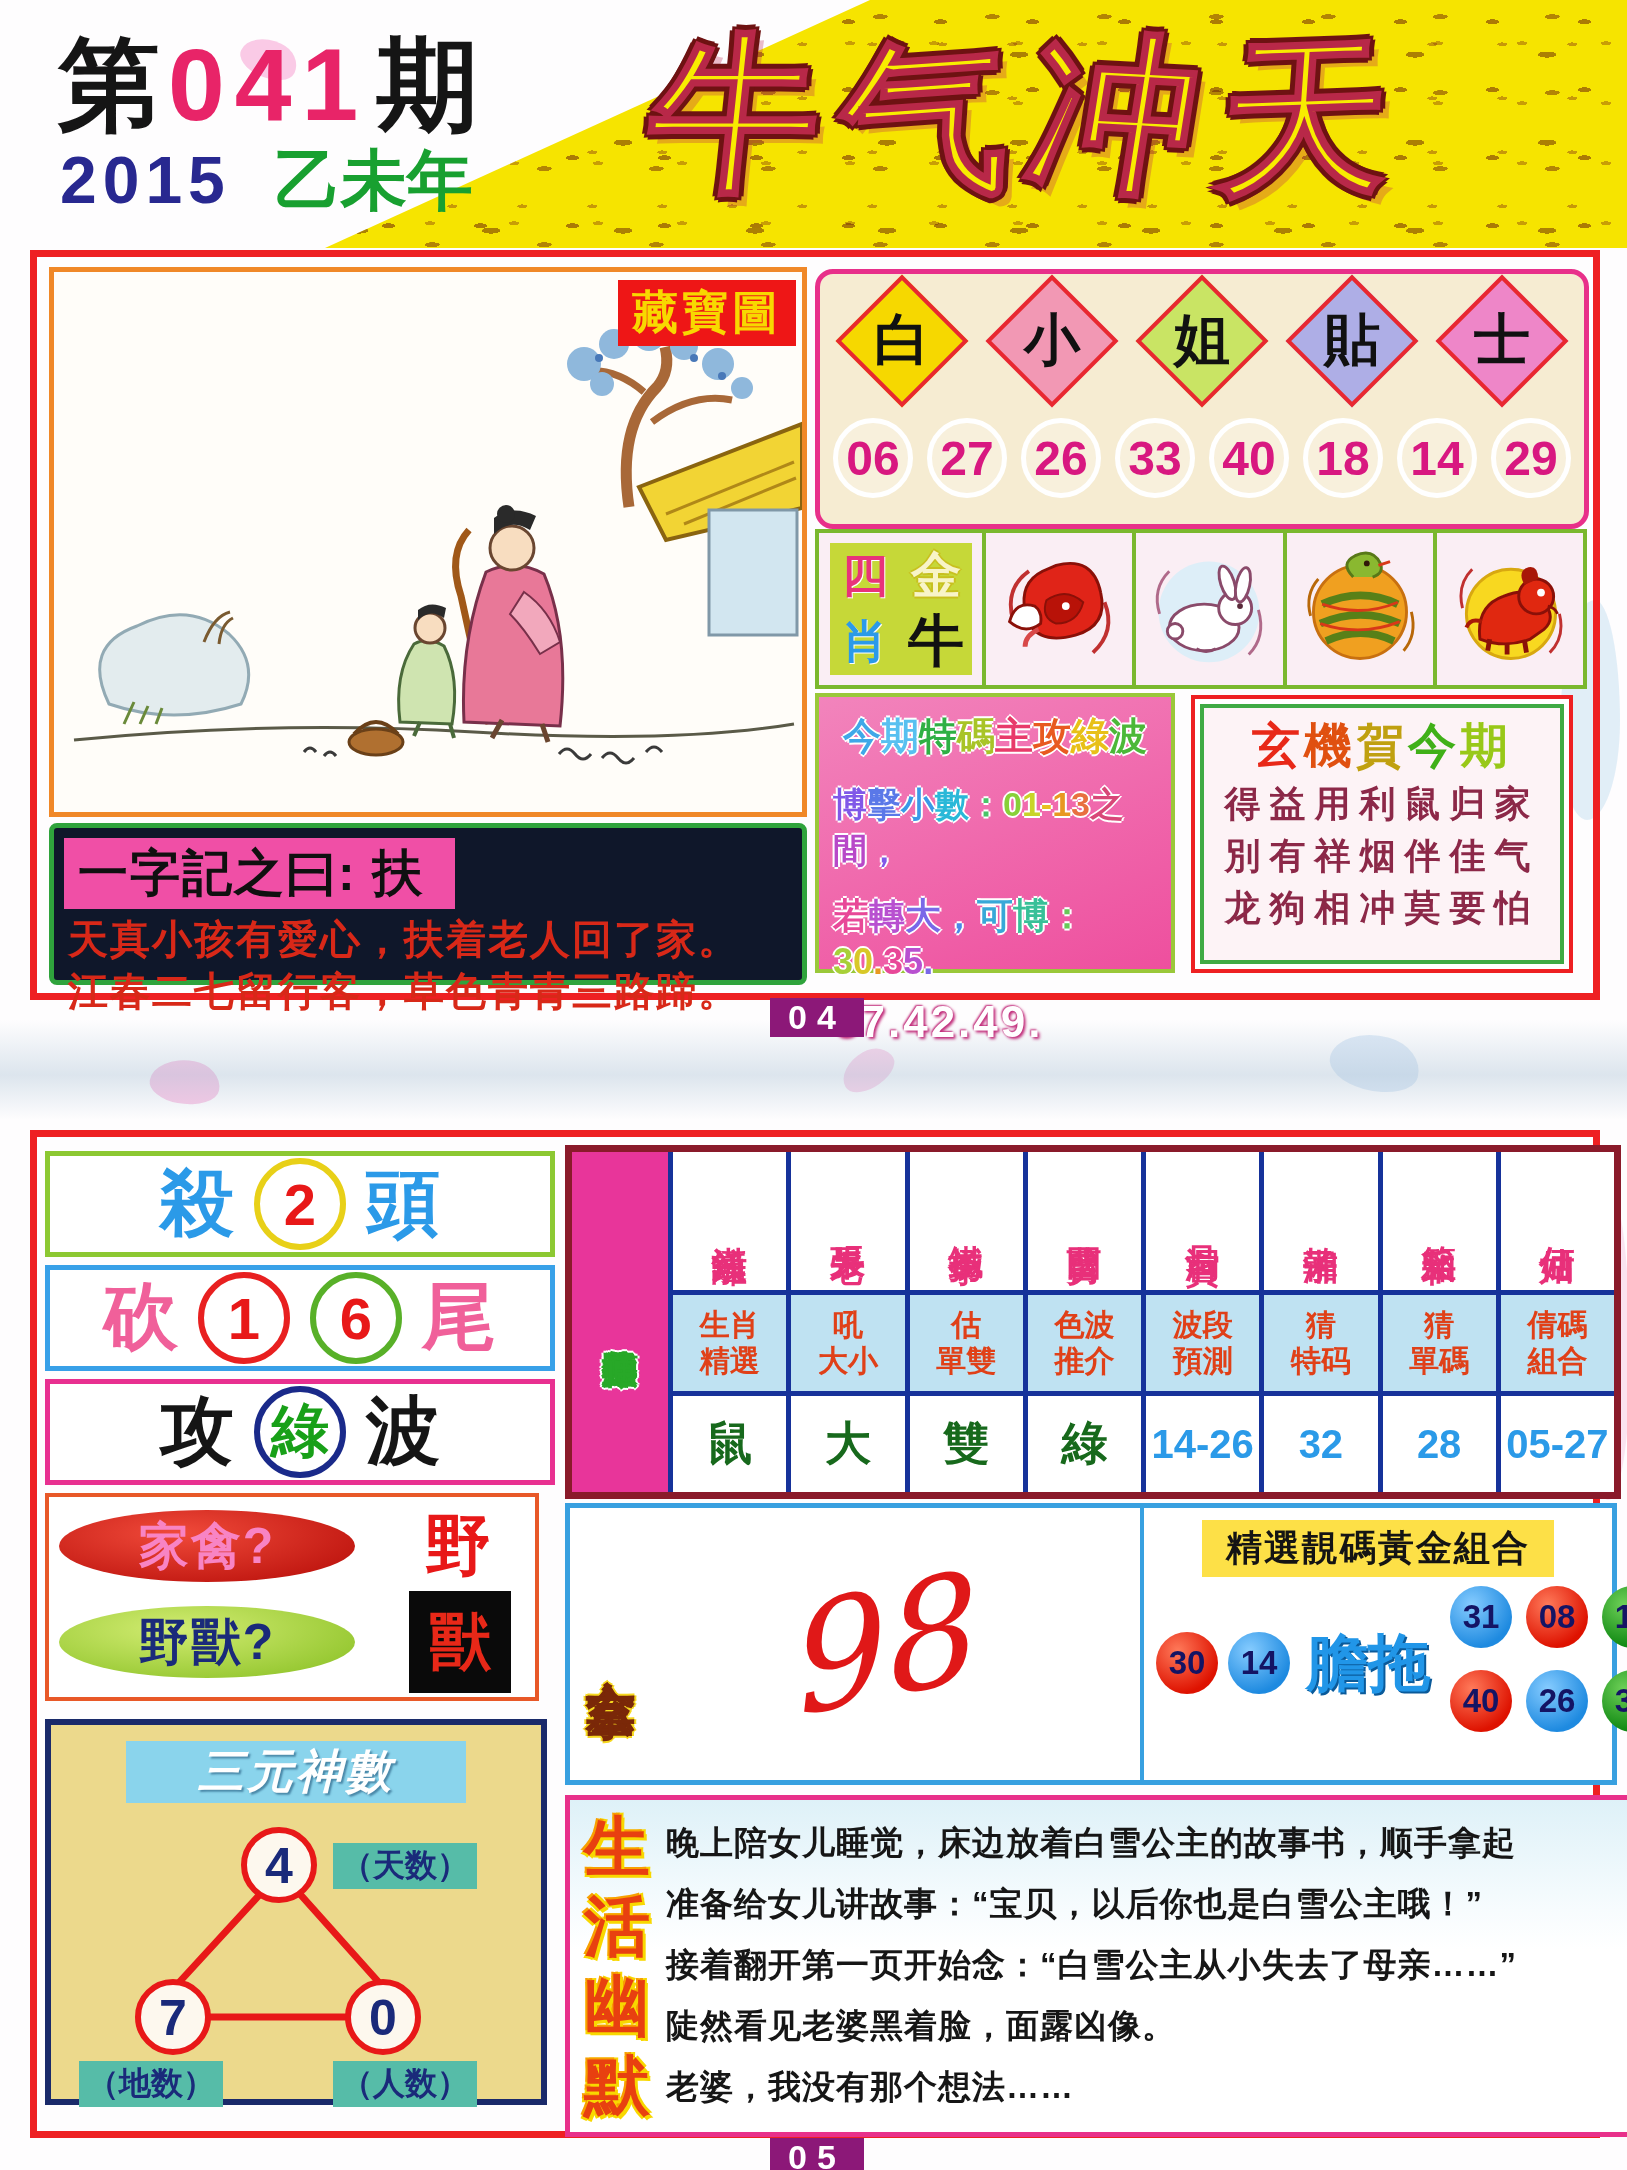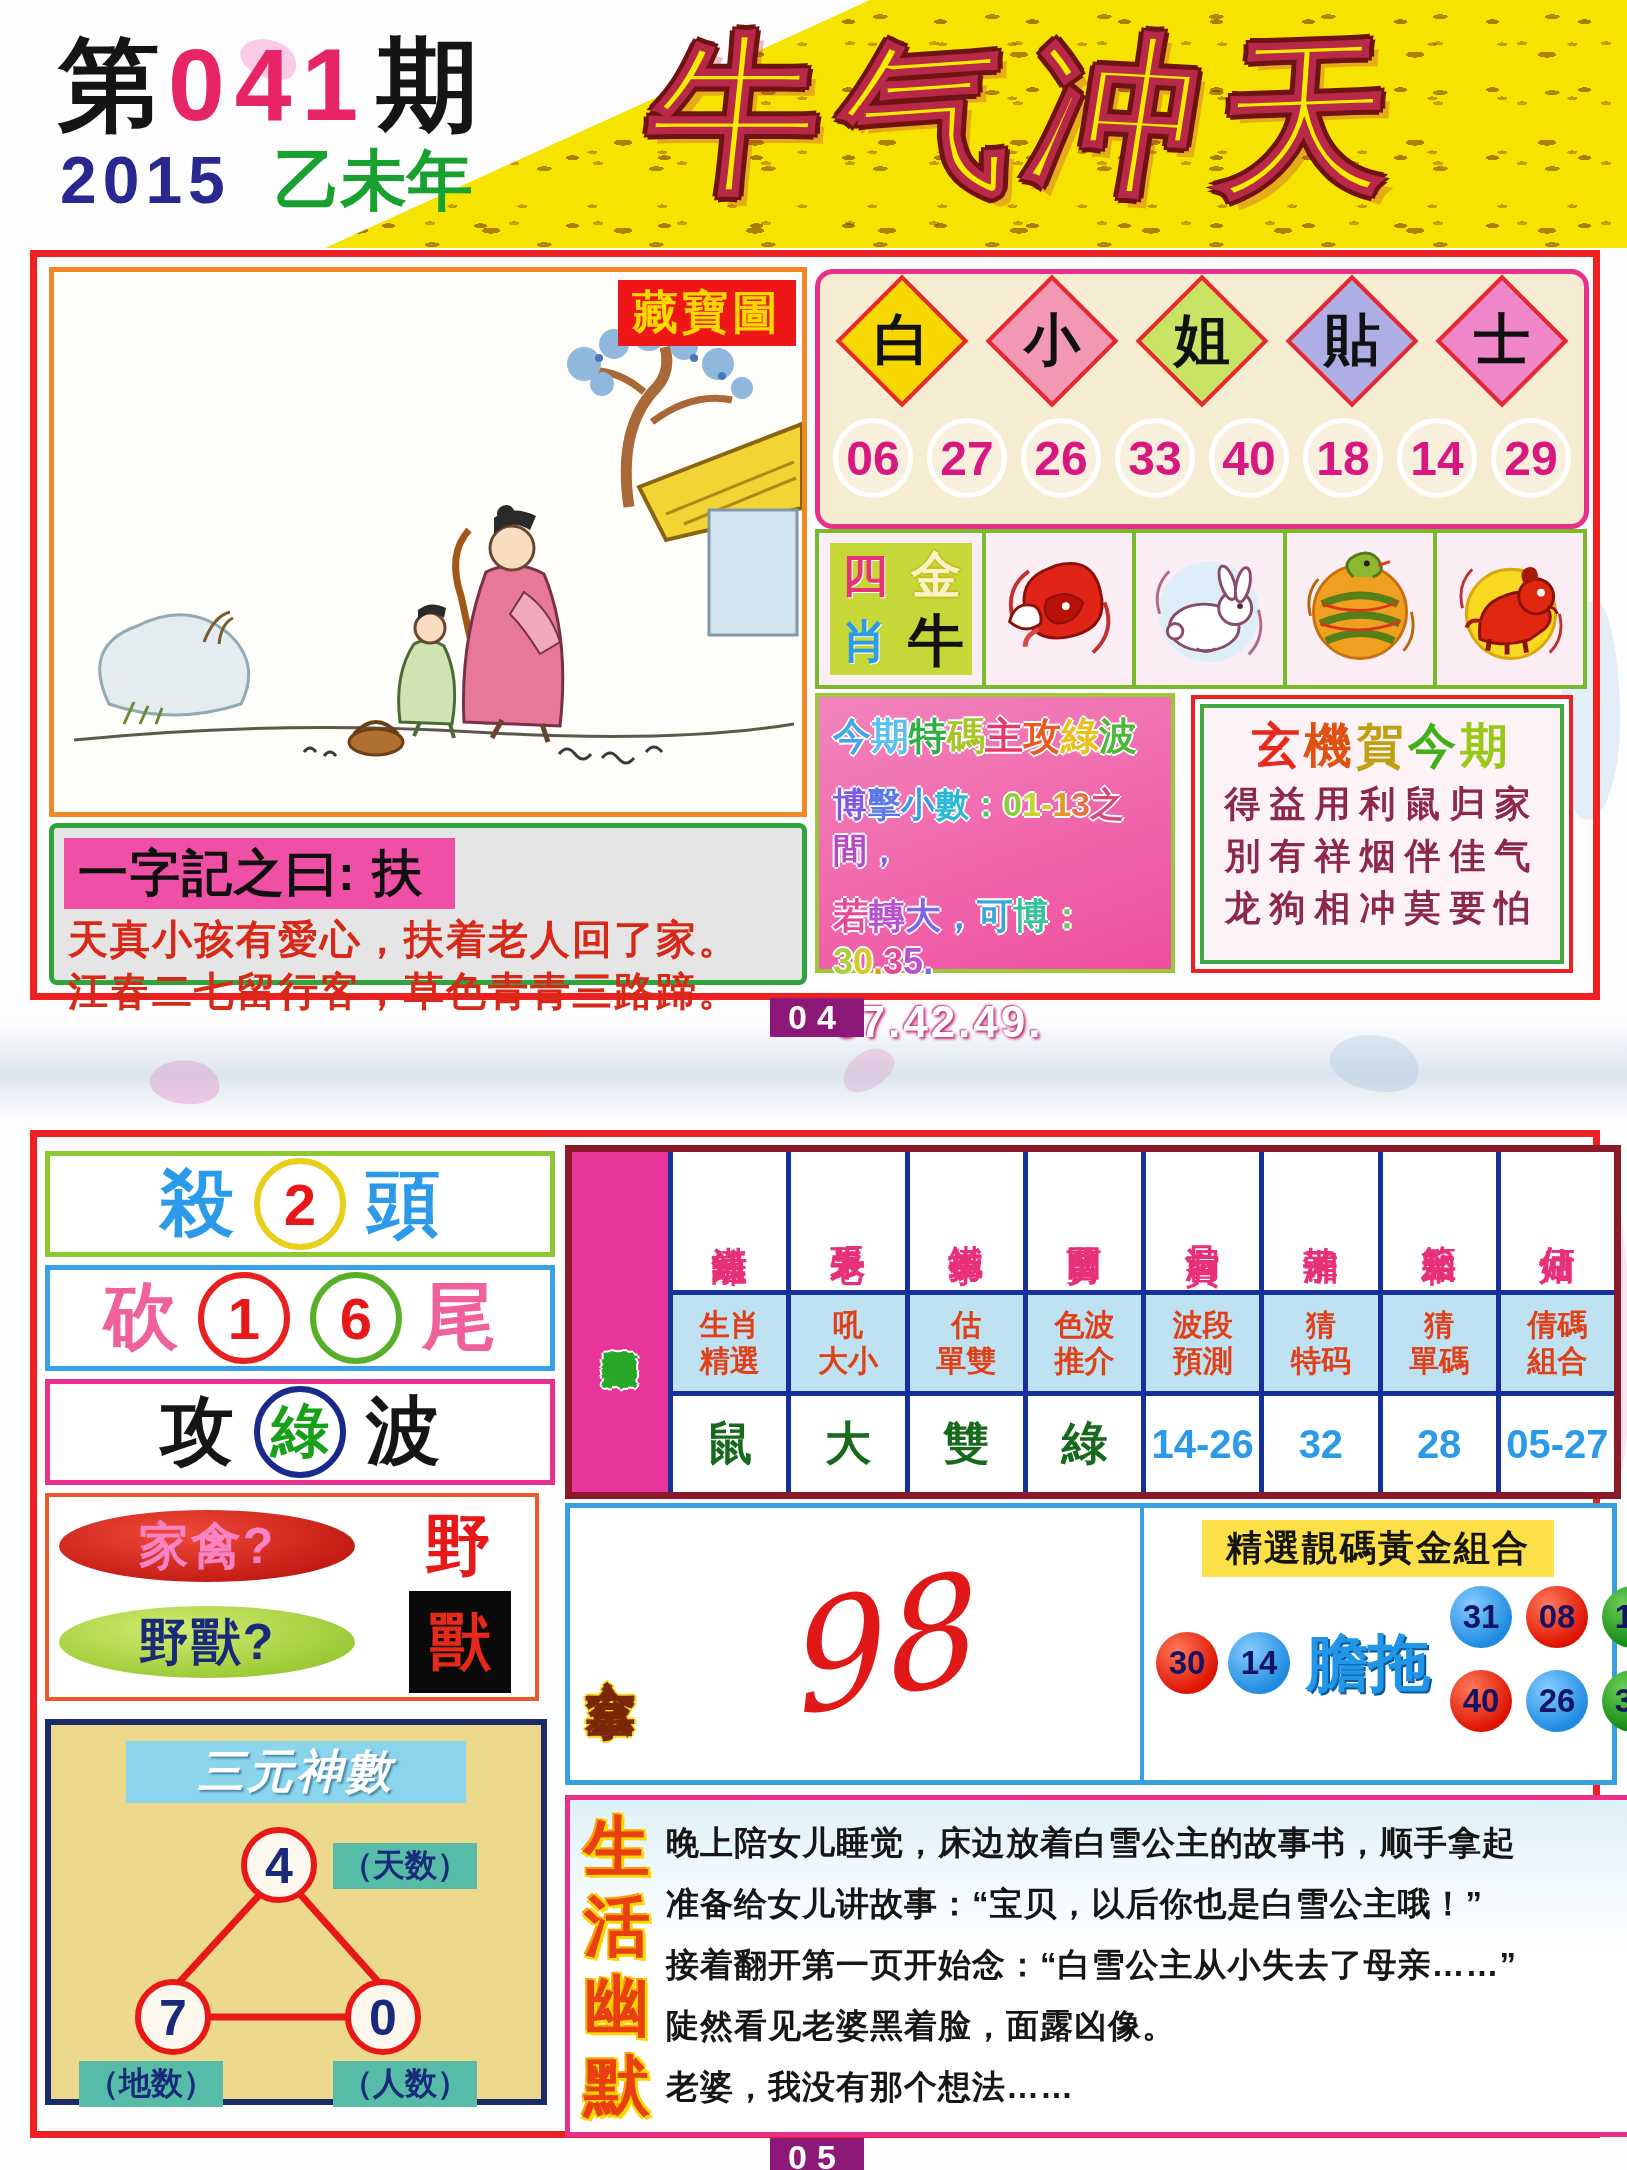--- a/index.html
+++ b/index.html
@@ -36,21 +36,21 @@
   
   .bigbox{position:absolute;border:7px solid #ee2022;}
   .box-upper{left:30px;top:250px;width:1556px;height:736px;}
   .box-lower{left:30px;top:1130px;width:1556px;height:994px;}
   .bigbox>*{position:absolute;}
 
   
   .pic-box{left:12px;top:10px;width:748px;height:540px;border:5px solid #f08828;background:#fffdf9;}
   .treasure-label{position:absolute;right:6px;top:8px;background:#ee1616;color:#f8d800;
     font-size:46px;font-weight:bold;padding:2px 14px;letter-spacing:4px;}
-  .word-box{left:12px;top:566px;width:748px;height:152px;border:5px solid #2fa33c;border-radius:8px;background:#e5e5e5;}
+  .word-box{left:12px;top:566px;width:748px;height:152px;border:5px solid #2fa33c;border-radius:8px;background:#0f172a;}
   .word-banner{margin:10px 0 4px 10px;display:inline-block;background:#f04fa6;color:#101010;
     font-size:50px;font-weight:bold;padding:2px 30px 2px 14px;letter-spacing:2px;}
   .word-line{color:#d82818;font-size:40px;font-weight:bold;letter-spacing:2px;padding-left:14px;line-height:52px;white-space:nowrap;}
 
   
   .tips-box{left:778px;top:12px;width:764px;height:250px;border:5px solid #e8308a;border-radius:18px;background:#f6ecd2;}
   .dia-row{display:flex;justify-content:center;gap:56px;margin-top:20px;}
   .dia{width:86px;height:86px;transform:rotate(45deg);border:4px solid #e82830;
     display:flex;align-items:center;justify-content:center;flex:0 0 auto;}
   .dia span{transform:rotate(-45deg);font-size:56px;font-weight:bold;color:#111;}
@@ -71,21 +71,21 @@
     align-items:center;justify-items:center;font-weight:bold;line-height:1;}
   .z-four{color:#e8337a;font-size:46px;text-shadow:1px 1px 0 #fff;}
   .z-xiao{color:#2b9ae8;font-size:46px;text-shadow:1px 1px 0 #fff;}
   .z-gold{color:#f8f4c8;font-size:50px;text-shadow:-2px 0 #c8c020,2px 0 #c8c020,0 -2px #c8c020,0 2px #c8c020;}
   .z-ox{color:#111;font-size:56px;}
 
   
   .pinktip{left:778px;top:436px;width:360px;height:280px;border:4px solid #9ac83a;
     background:linear-gradient(160deg,#f284bc,#ee4f9e);padding:10px 14px;box-sizing:border-box;}
   .pinktip div{font-weight:bold;}
-  .pt1{text-align:left;font-size:38px;margin-top:4px;}
+  .pt1{text-align:center;font-size:38px;margin-top:4px;}
   .pt2{font-size:34px;margin-top:20px;}
   .pt3{font-size:36px;margin-top:18px;}
   .pt4{font-size:44px;margin-top:14px;color:#ffffff;letter-spacing:3px;
     text-shadow:2px 2px 3px #c02878,-1px -1px 2px #c02878;}
   .outlined span{text-shadow:-2px 0 #ffffff,2px 0 #ffffff,0 -2px #ffffff,0 2px #ffffff;}
 
   
   .mystery{left:1154px;top:438px;width:382px;height:278px;border:4px solid #ee2022;background:#fff;padding:5px;box-sizing:border-box;}
   .mystery-inner{border:4px solid #3faa44;height:100%;box-sizing:border-box;background:#fdf3f6;text-align:center;}
   .mys-title{font-size:48px;font-weight:bold;letter-spacing:4px;margin-top:6px;}

